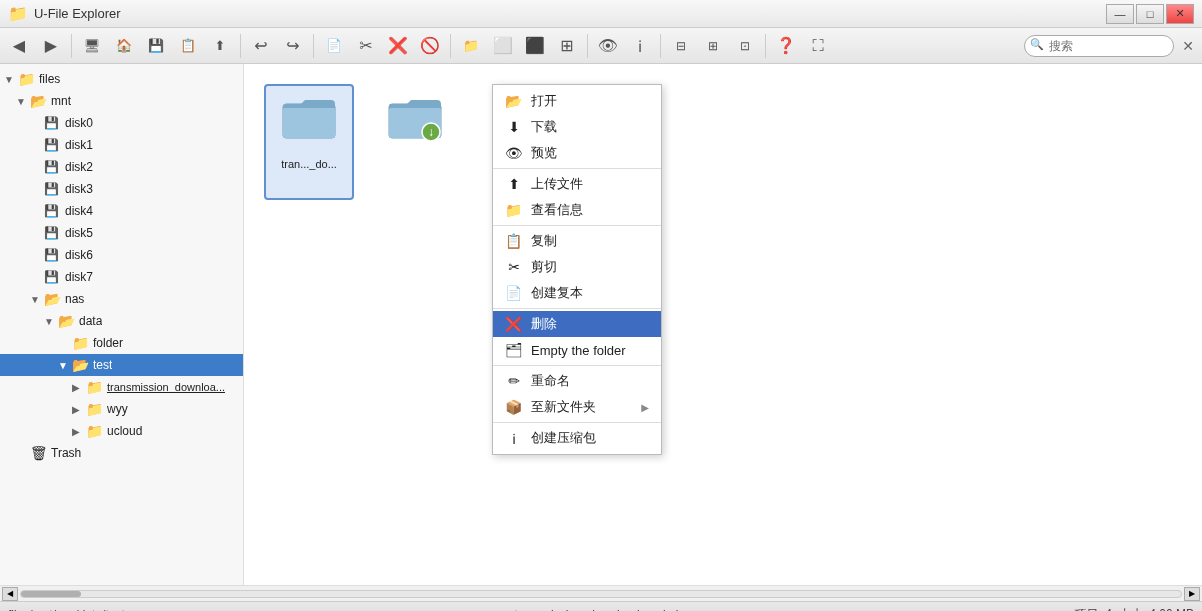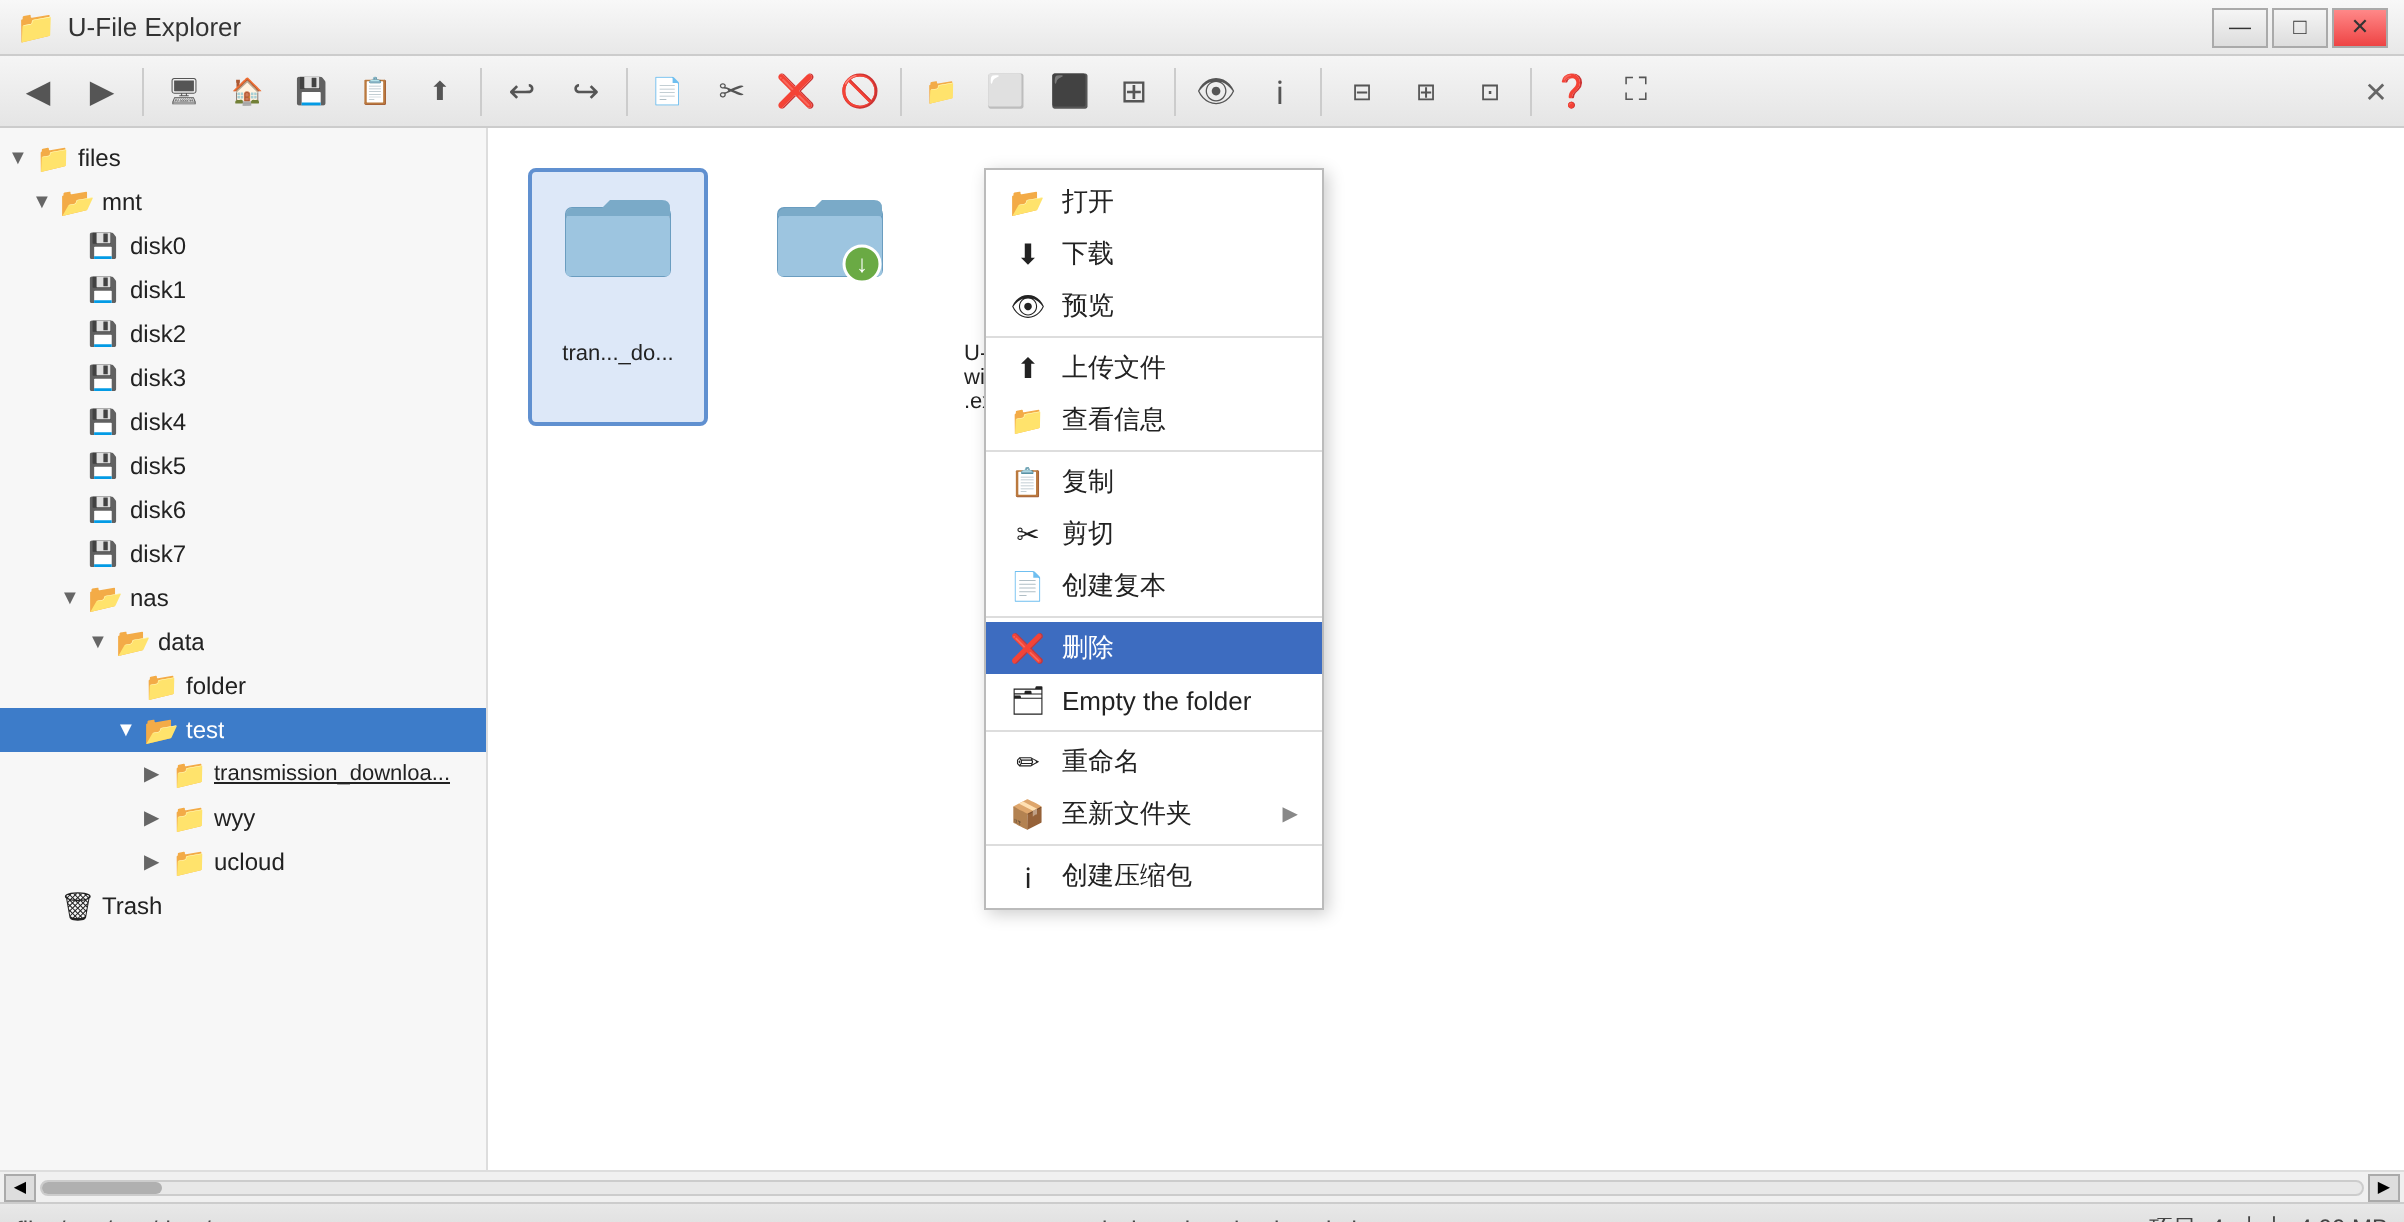--- a/index.html
+++ b/index.html
@@ -125,21 +125,21 @@
     }
 
     .file-item {
       display: flex; flex-direction: column; align-items: center;
       width: 90px; cursor: pointer; padding: 4px;
       border: 2px solid transparent;
       border-radius: 4px;
     }
     .file-item.selected { background: #dde8f8; border-color: #6090d0; }
     .file-icon { font-size: 52px; line-height: 1; }
-    .file-label { font-size: 11px; text-align: left; word-break: break-word; color: #222; margin-top: 20px; }
+    .file-label { font-size: 11px; text-align: center; word-break: break-word; color: #222; margin-top: 8px; }
 
     
     .folder-icon svg { width: 56px; height: 52px; }
 
     
     .context-menu {
       position: absolute;
       left: 248px;
       top: 20px;
       width: 170px;
@@ -228,20 +228,23 @@
   <button class="toolbar-btn">👁</button>
   <button class="toolbar-btn">ℹ</button>
   <div class="toolbar-separator"></div>
   <button class="toolbar-btn" style="font-size:12px;">⊟</button>
   <button class="toolbar-btn" style="font-size:12px;">⊞</button>
   <button class="toolbar-btn" style="font-size:12px;">⊡</button>
   <div class="toolbar-separator"></div>
   <button class="toolbar-btn">❓</button>
   <button class="toolbar-btn">⛶</button>
   <div class="toolbar-search">
+    <div class="search-wrap">
+      <input type="text" placeholder="搜索" style="">
+    </div>
     <button class="close-search-btn">✕</button>
   </div>
 </div>
 
 <div class="main-layout">
 
   <div class="sidebar">
 
     <div class="sidebar-item" style="padding-left:4px;">
       <span class="arrow">▼</span>

